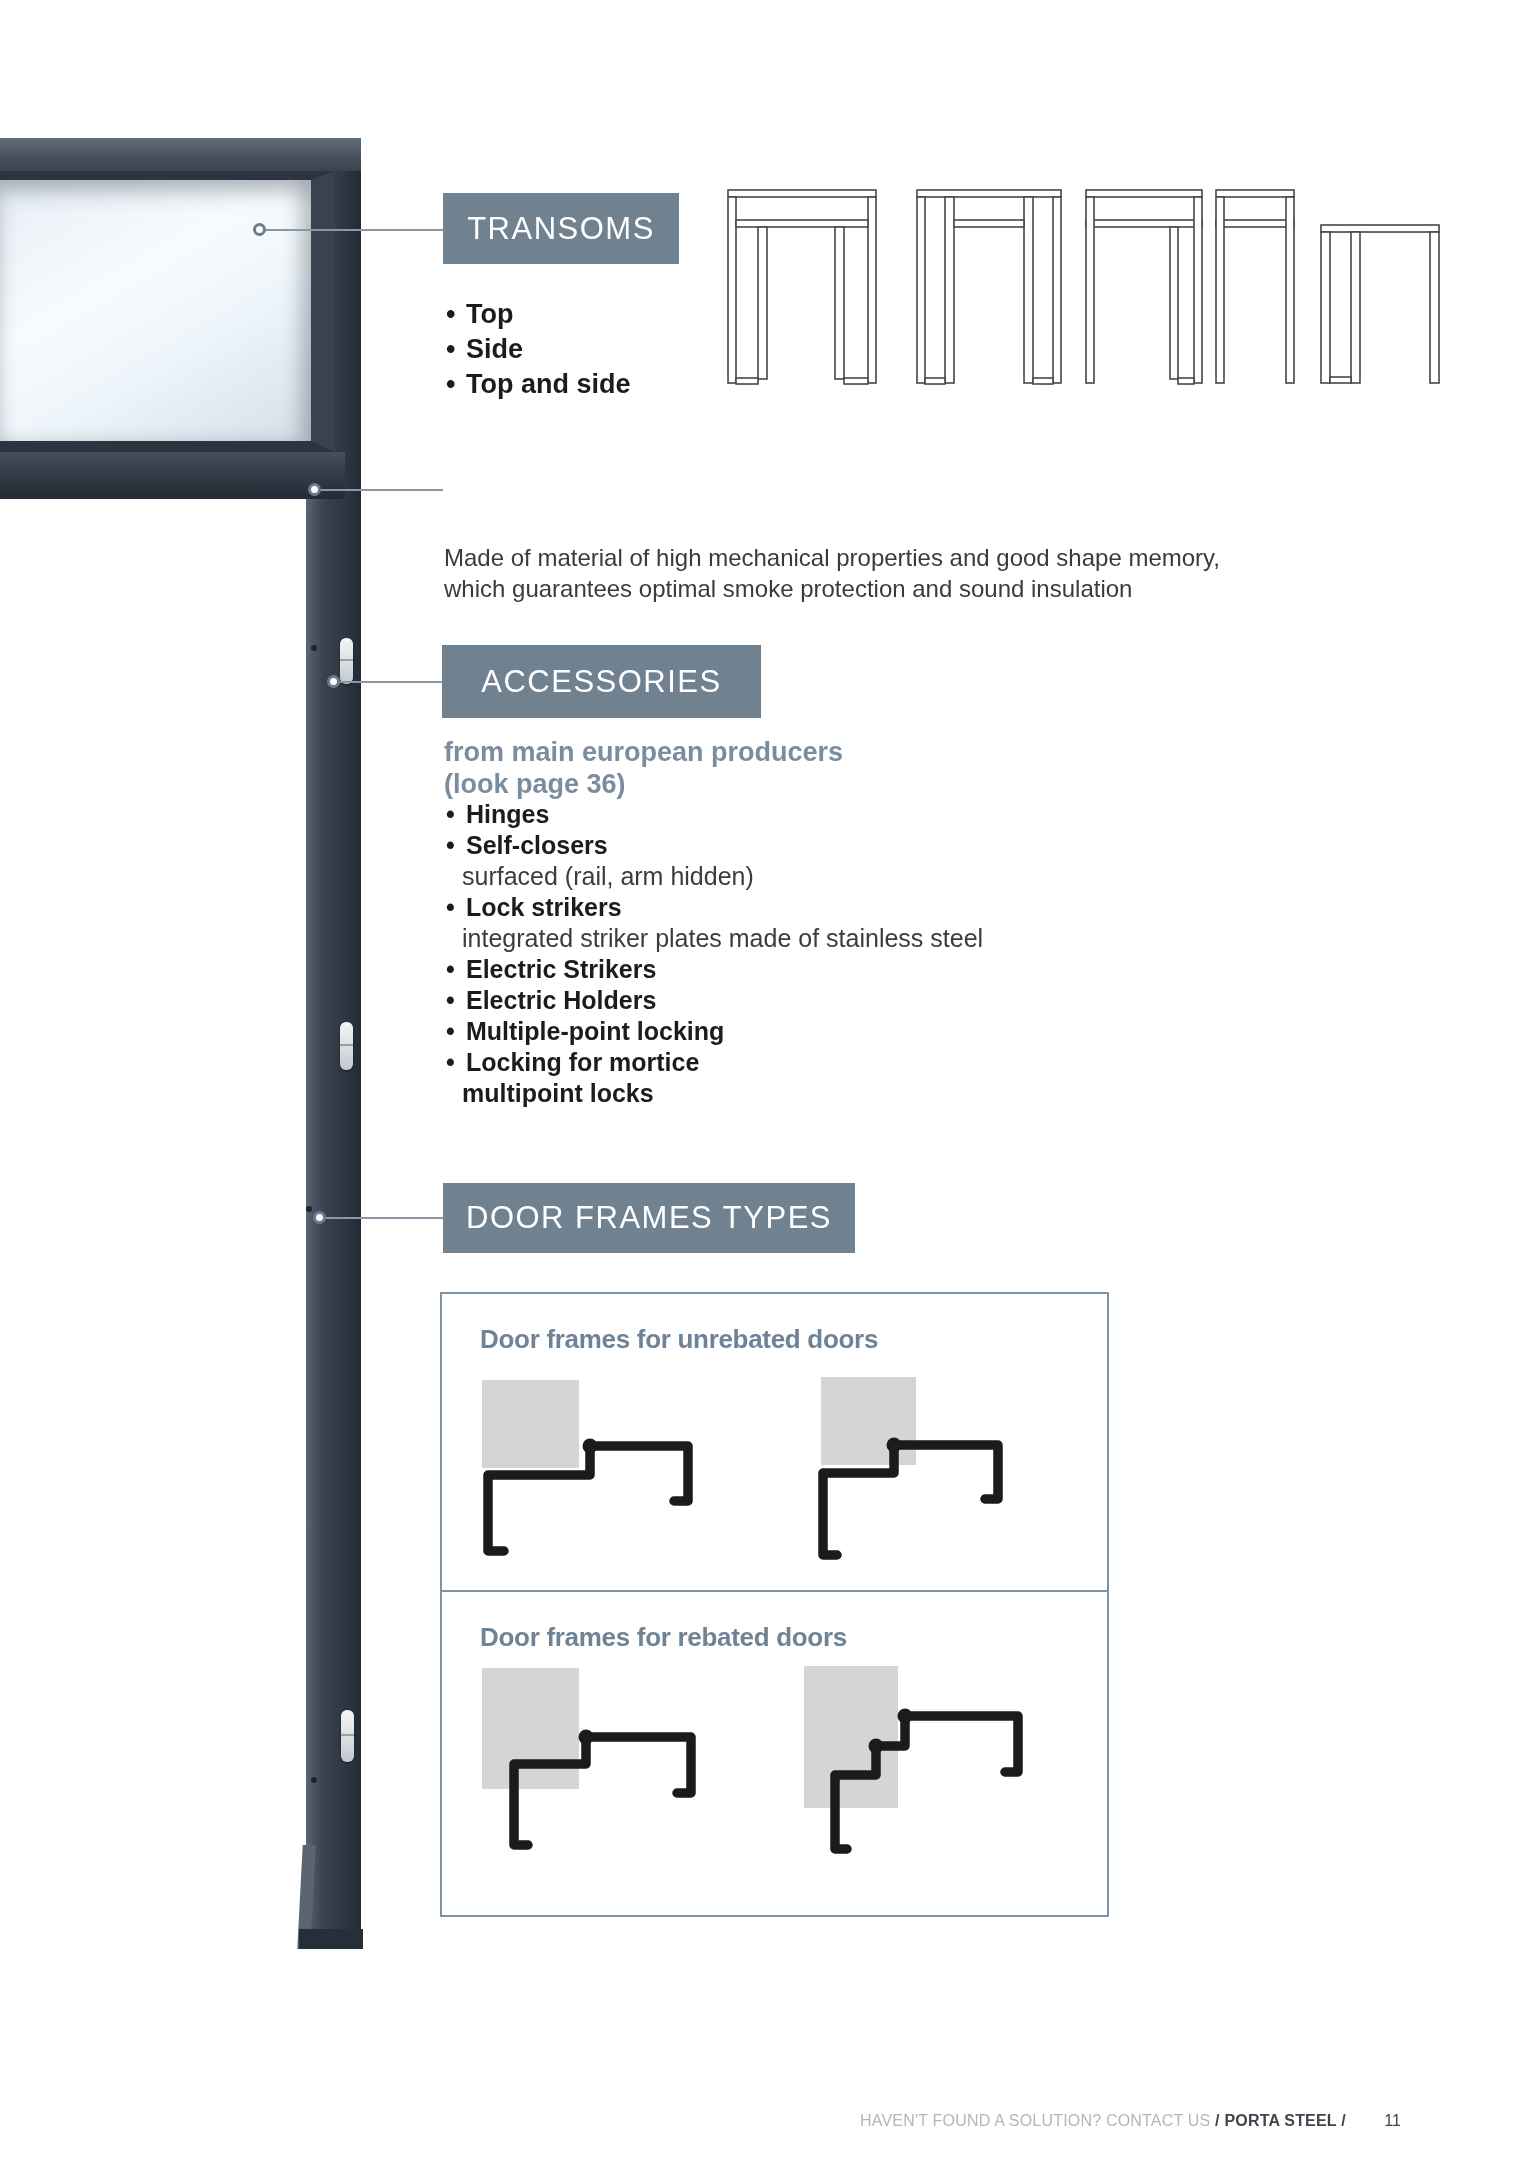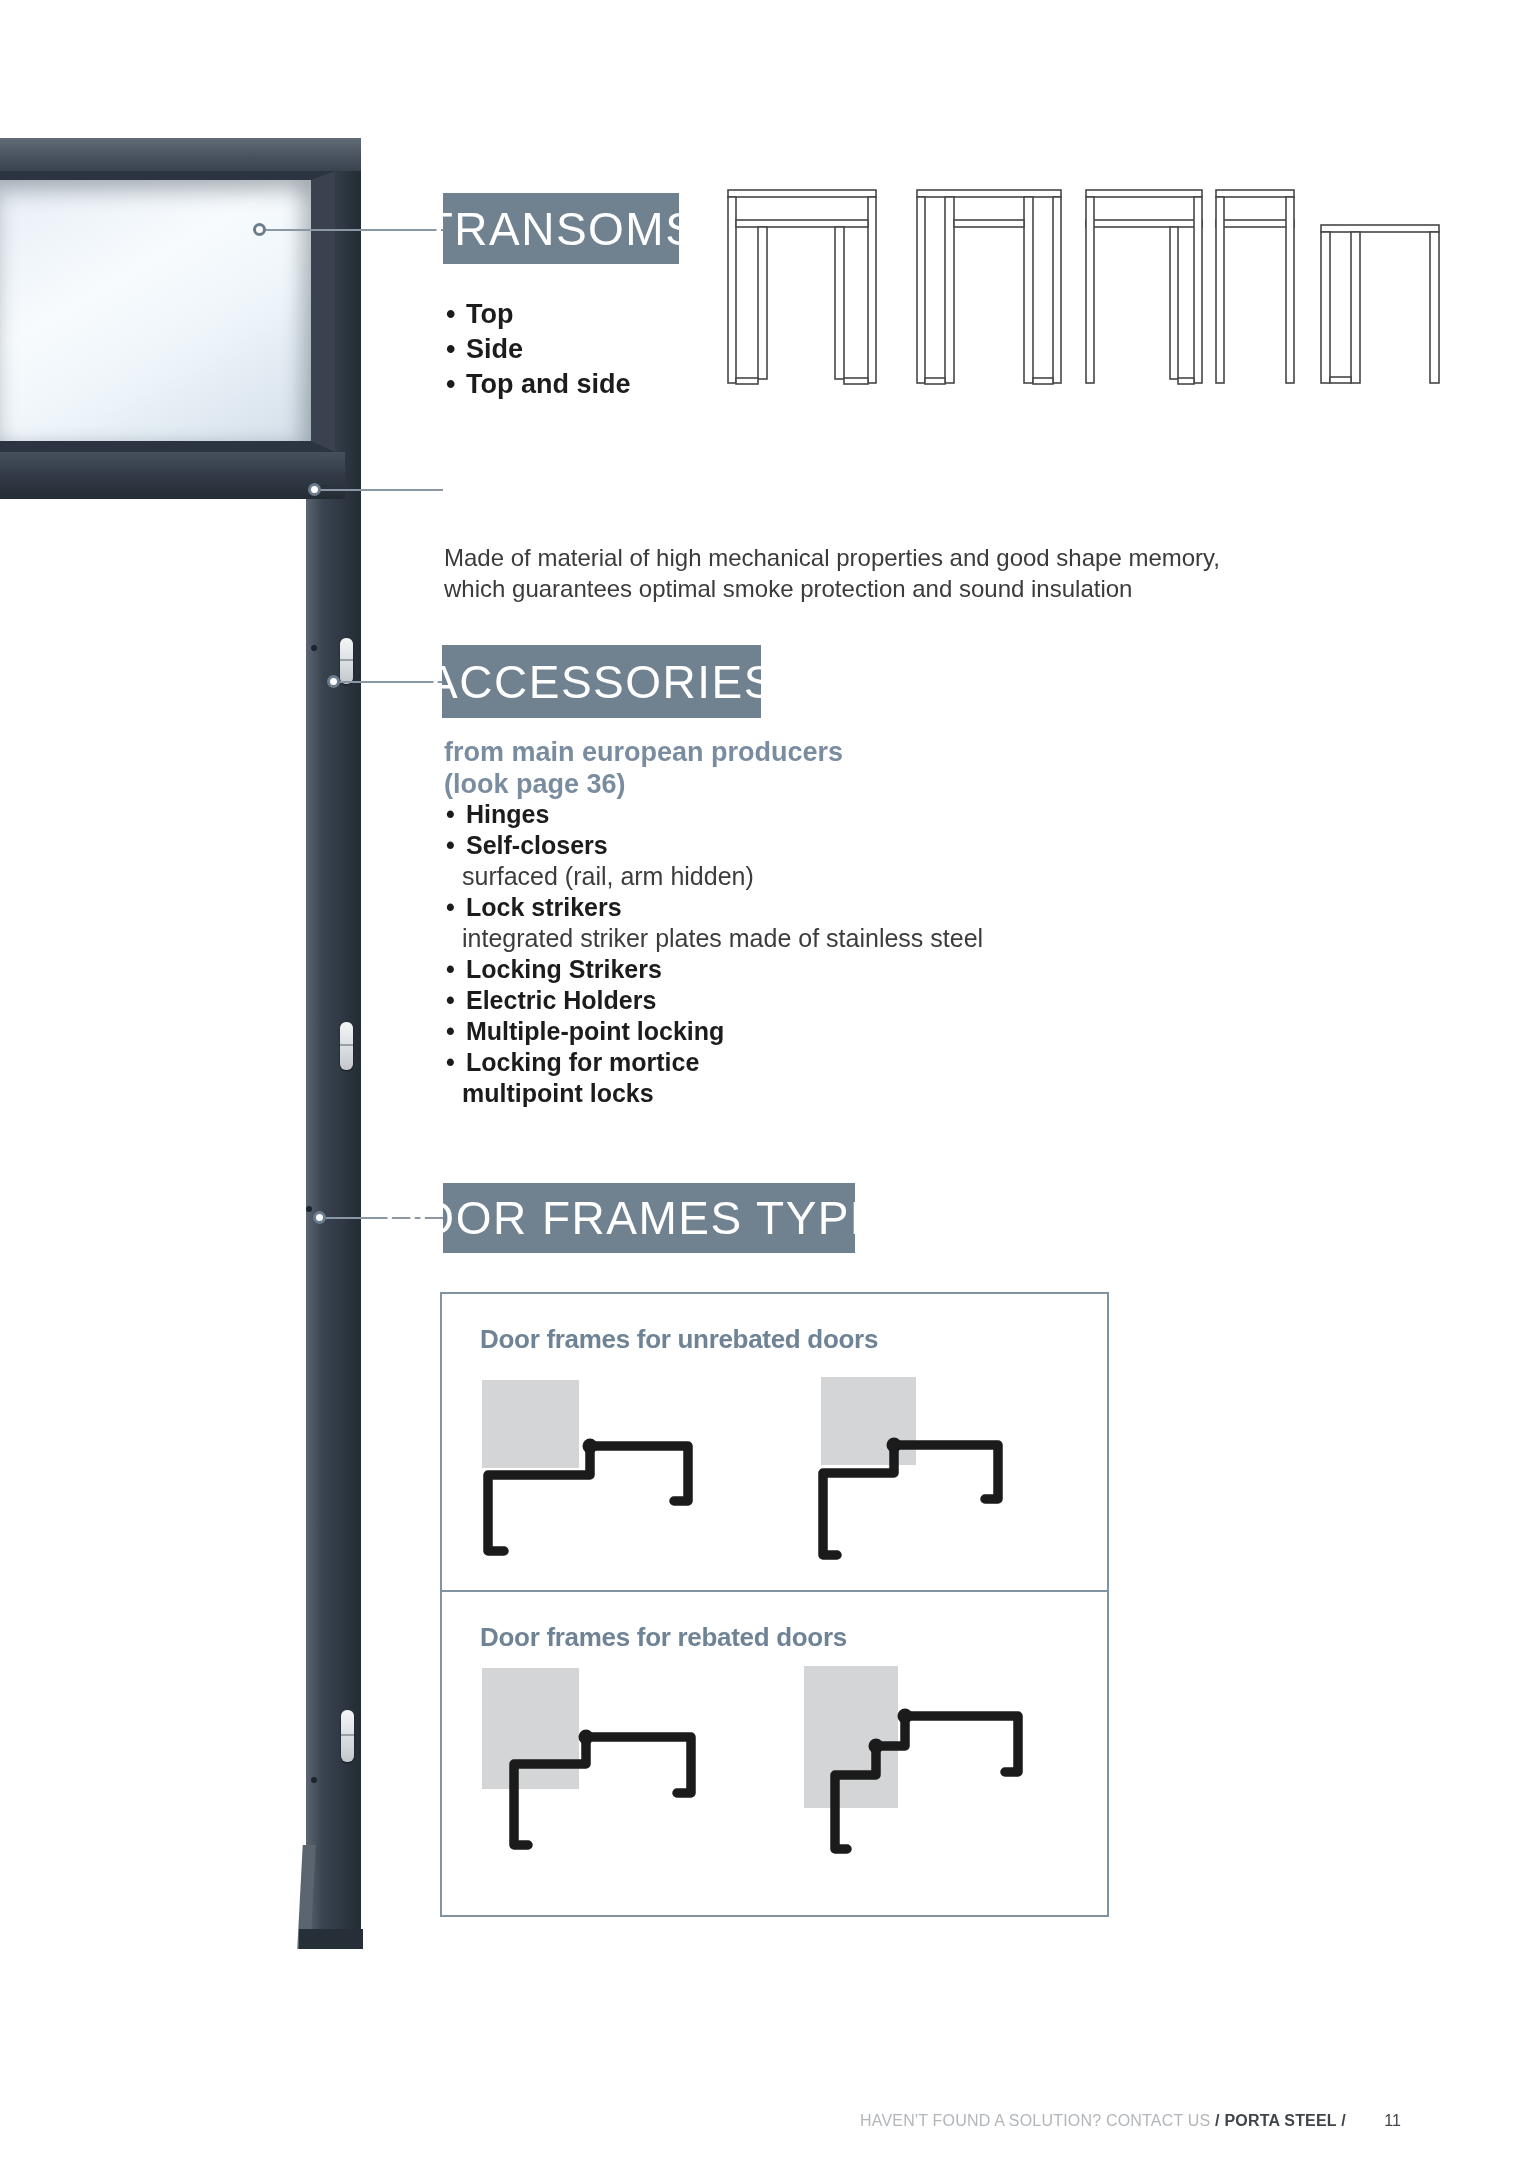--- a/index.html
+++ b/index.html
@@ -39,21 +39,21 @@
   .jdot{position:absolute;width:6px;height:6px;border-radius:50%;background:#1d242c;}
 
   
   .leader{position:absolute;height:0;border-top:2px solid var(--leader-line);}
   .lcircle{position:absolute;width:13px;height:13px;border-radius:50%;
     border:3px solid #6b7c8c;background:#fdfdfd;}
 
   
   .hd{position:absolute;background:var(--accent-header);color:#fff;
     display:flex;align-items:center;justify-content:center;
-    font-size:46px;font-weight:400;letter-spacing:1.5px;white-space:nowrap;}
+    font-size:31px;font-weight:400;letter-spacing:1.5px;white-space:nowrap;}
 
   
   .bullets{position:absolute;list-style:none;}
   .bullets li{font-size:27px;font-weight:bold;color:#1c1c1c;line-height:35px;padding-left:20px;position:relative;}
   .bullets li::before{content:"•";position:absolute;left:0;top:0;}
   .body-text{position:absolute;font-size:24px;color:#3b3b3b;line-height:31px;}
   .intro{position:absolute;font-size:27px;font-weight:bold;color:var(--section-blue);line-height:32px;}
   .acc-list{position:absolute;list-style:none;}
   .acc-list li{font-size:25px;line-height:31px;color:#1c1c1c;position:relative;}
   .acc-list li.bullet-bold{font-weight:bold;padding-left:20px;}
@@ -169,21 +169,21 @@
   <div class="intro" style="left:444px;top:736px;">
     <div>from main european producers</div>
     <div>(look page 36)</div>
   </div>
   <ul class="acc-list" id="accessory-list" style="left:446px;top:799px;">
       <li class="bullet-bold">Hinges</li>
       <li class="bullet-bold">Self-closers</li>
       <li class="sub-regular">surfaced (rail, arm hidden)</li>
       <li class="bullet-bold">Lock strikers</li>
       <li class="sub-regular">integrated striker plates made of stainless steel</li>
-      <li class="bullet-bold">Locking Strikers</li>
+      <li class="bullet-bold">Electric Strikers</li>
       <li class="bullet-bold">Electric Holders</li>
       <li class="bullet-bold">Multiple-point locking</li>
       <li class="bullet-bold">Locking for mortice</li>
       <li class="cont-bold">multipoint locks</li>
     </ul>
 
   <div class="fbox" style="left:440px;top:1292px;width:669px;height:375px;">
     <div class="fbox-title">Door frames for unrebated doors</div>
     <svg class="profile" style="left:38px;top:86px;" width="224" height="183" viewBox="0 0 224 183">
       <rect class="wall" x="2" y="0" width="97" height="88"></rect>

